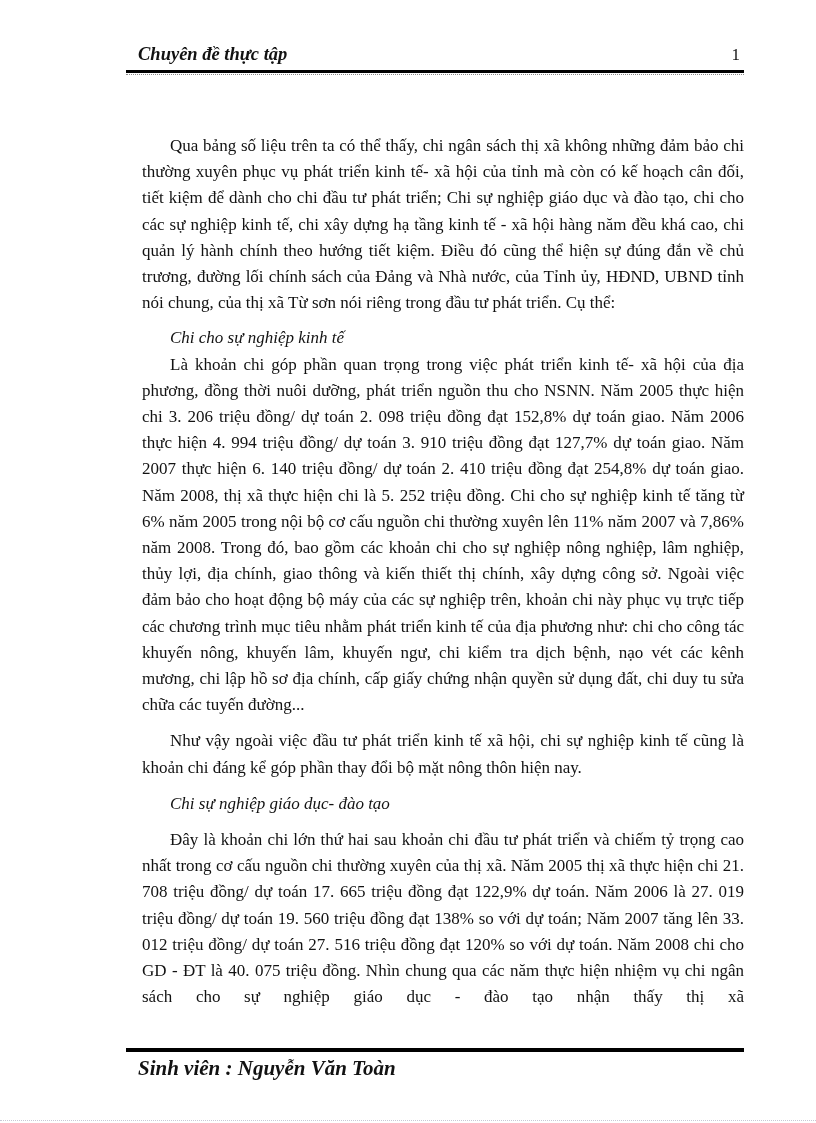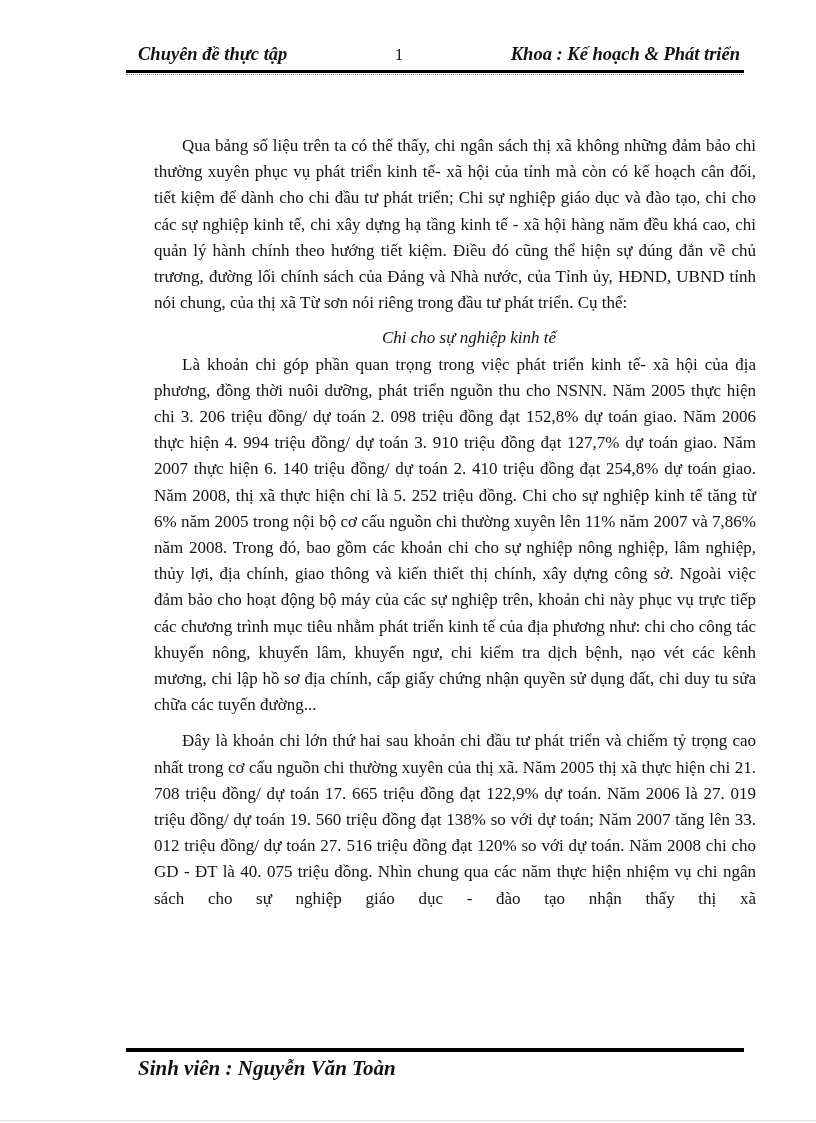--- a/index.html
+++ b/index.html
@@ -55,35 +55,35 @@
   }
   .header-rule .thin {
     margin-top: 1px;
     border-top: 1px dotted #8a8a8a;
   }
 
   
   .doc-body {
     position: absolute;
     top: 133px;
-    left: 154px;
+    left: 142px;
     width: 602px;
     font-size: 17px;
     line-height: 26.2px;
     text-align: justify;
   }
   .para {
     margin: 0;
     text-indent: 28px;
   }
   .heading {
     margin: 9px 0 0 0;
     font-style: italic;
     text-indent: 28px;
-    text-align: center;
+    text-align: left;
   }
   .spaced {
     margin-top: 10px;
   }
   .justify-last {
     text-align-last: justify;
   }
 
   
   .footer-rule {
@@ -111,32 +111,33 @@
   }
 </style>
 </head>
 <body>
 
 <div class="page">
 
   <div class="header">
     <span class="h-left">Chuyên đề thực tập</span>
     <span class="page-num">1</span>
-    <span class="h-right">Khoa : Kế hoạch  &amp; Phát triển</span>
   </div>
 
   <div class="header-rule">
     <div class="thick"></div>
     <div class="thin"></div>
   </div>
 
   <div class="doc-body">
     <p class="para">Qua bảng số liệu trên ta có thể thấy, chi ngân sách thị xã không những đảm bảo chi thường xuyên phục vụ phát triển kinh tế- xã hội của tỉnh mà còn có kế hoạch cân đối, tiết kiệm để dành cho chi đầu tư phát triển; Chi sự nghiệp giáo dục và đào tạo, chi cho các sự nghiệp kinh tế, chi xây dựng hạ tầng kinh tế - xã hội hàng năm đều khá cao, chi quản lý hành chính theo hướng tiết kiệm. Điều đó cũng thể hiện sự đúng đắn về chủ trương, đường lối chính sách của Đảng và Nhà nước, của Tỉnh ủy, HĐND, UBND tỉnh nói chung, của thị xã Từ sơn nói riêng trong đầu tư phát triển. Cụ thể:</p>
     <p class="heading">Chi cho  sự nghiệp kinh tế</p>
     <p class="para">Là khoản chi góp phần quan trọng trong việc phát triển kinh tế- xã hội của địa phương, đồng thời nuôi dưỡng, phát triển nguồn thu cho NSNN. Năm 2005 thực hiện chi 3. 206 triệu đồng/ dự toán 2. 098 triệu đồng đạt 152,8% dự toán giao. Năm 2006 thực hiện 4. 994 triệu đồng/ dự toán 3. 910 triệu đồng đạt 127,7% dự toán giao. Năm 2007 thực hiện 6. 140 triệu đồng/ dự toán 2. 410 triệu đồng đạt 254,8% dự toán giao. Năm 2008, thị xã thực hiện chi là 5. 252 triệu đồng. Chi cho sự nghiệp kinh tế tăng từ 6% năm 2005 trong nội bộ cơ cấu nguồn chi thường xuyên lên 11% năm 2007 và 7,86% năm 2008. Trong đó, bao gồm các khoản chi cho sự nghiệp nông nghiệp, lâm nghiệp, thủy lợi, địa chính, giao thông và kiến thiết thị chính, xây dựng công sở. Ngoài việc đảm bảo cho hoạt động bộ máy của các sự nghiệp trên, khoản chi này phục vụ trực tiếp các chương trình mục tiêu nhằm phát triển kinh tế của địa phương như: chi cho công tác khuyến nông, khuyến lâm, khuyến ngư, chi kiểm tra dịch bệnh, nạo vét các kênh mương, chi lập hồ sơ địa chính, cấp giấy chứng nhận quyền sử dụng đất, chi duy tu sửa chữa các tuyến đường...</p>
+    <p class="para spaced">Như vậy ngoài việc đầu tư phát triển kinh tế xã hội, chi sự nghiệp kinh tế cũng là khoản chi đáng kể góp phần thay đổi bộ mặt nông thôn hiện nay.</p>
+    <p class="heading spaced">Chi sự nghiệp giáo dục- đào tạo</p>
     <p class="para spaced justify-last">Đây là khoản chi lớn thứ hai sau khoản chi đầu tư phát triển và chiếm tỷ trọng cao nhất trong cơ cấu nguồn chi thường xuyên của thị xã. Năm 2005 thị xã thực hiện chi 21. 708 triệu đồng/ dự toán 17. 665 triệu đồng đạt 122,9% dự toán. Năm 2006 là  27. 019 triệu đồng/ dự toán 19. 560 triệu đồng đạt 138% so với dự toán; Năm 2007 tăng lên 33. 012 triệu đồng/ dự toán 27. 516 triệu đồng đạt 120% so với dự toán. Năm 2008 chi cho GD - ĐT là 40. 075 triệu đồng. Nhìn chung qua các năm thực hiện nhiệm vụ chi ngân sách cho sự nghiệp giáo dục - đào tạo nhận thấy thị xã</p>
   </div>
 
   <div class="footer-rule"></div>
 
   <div class="footer">
     <span class="f-left">Sinh viên : Nguyễn Văn Toàn</span>
   </div>
 
   <div class="page-bottom-edge"></div>

